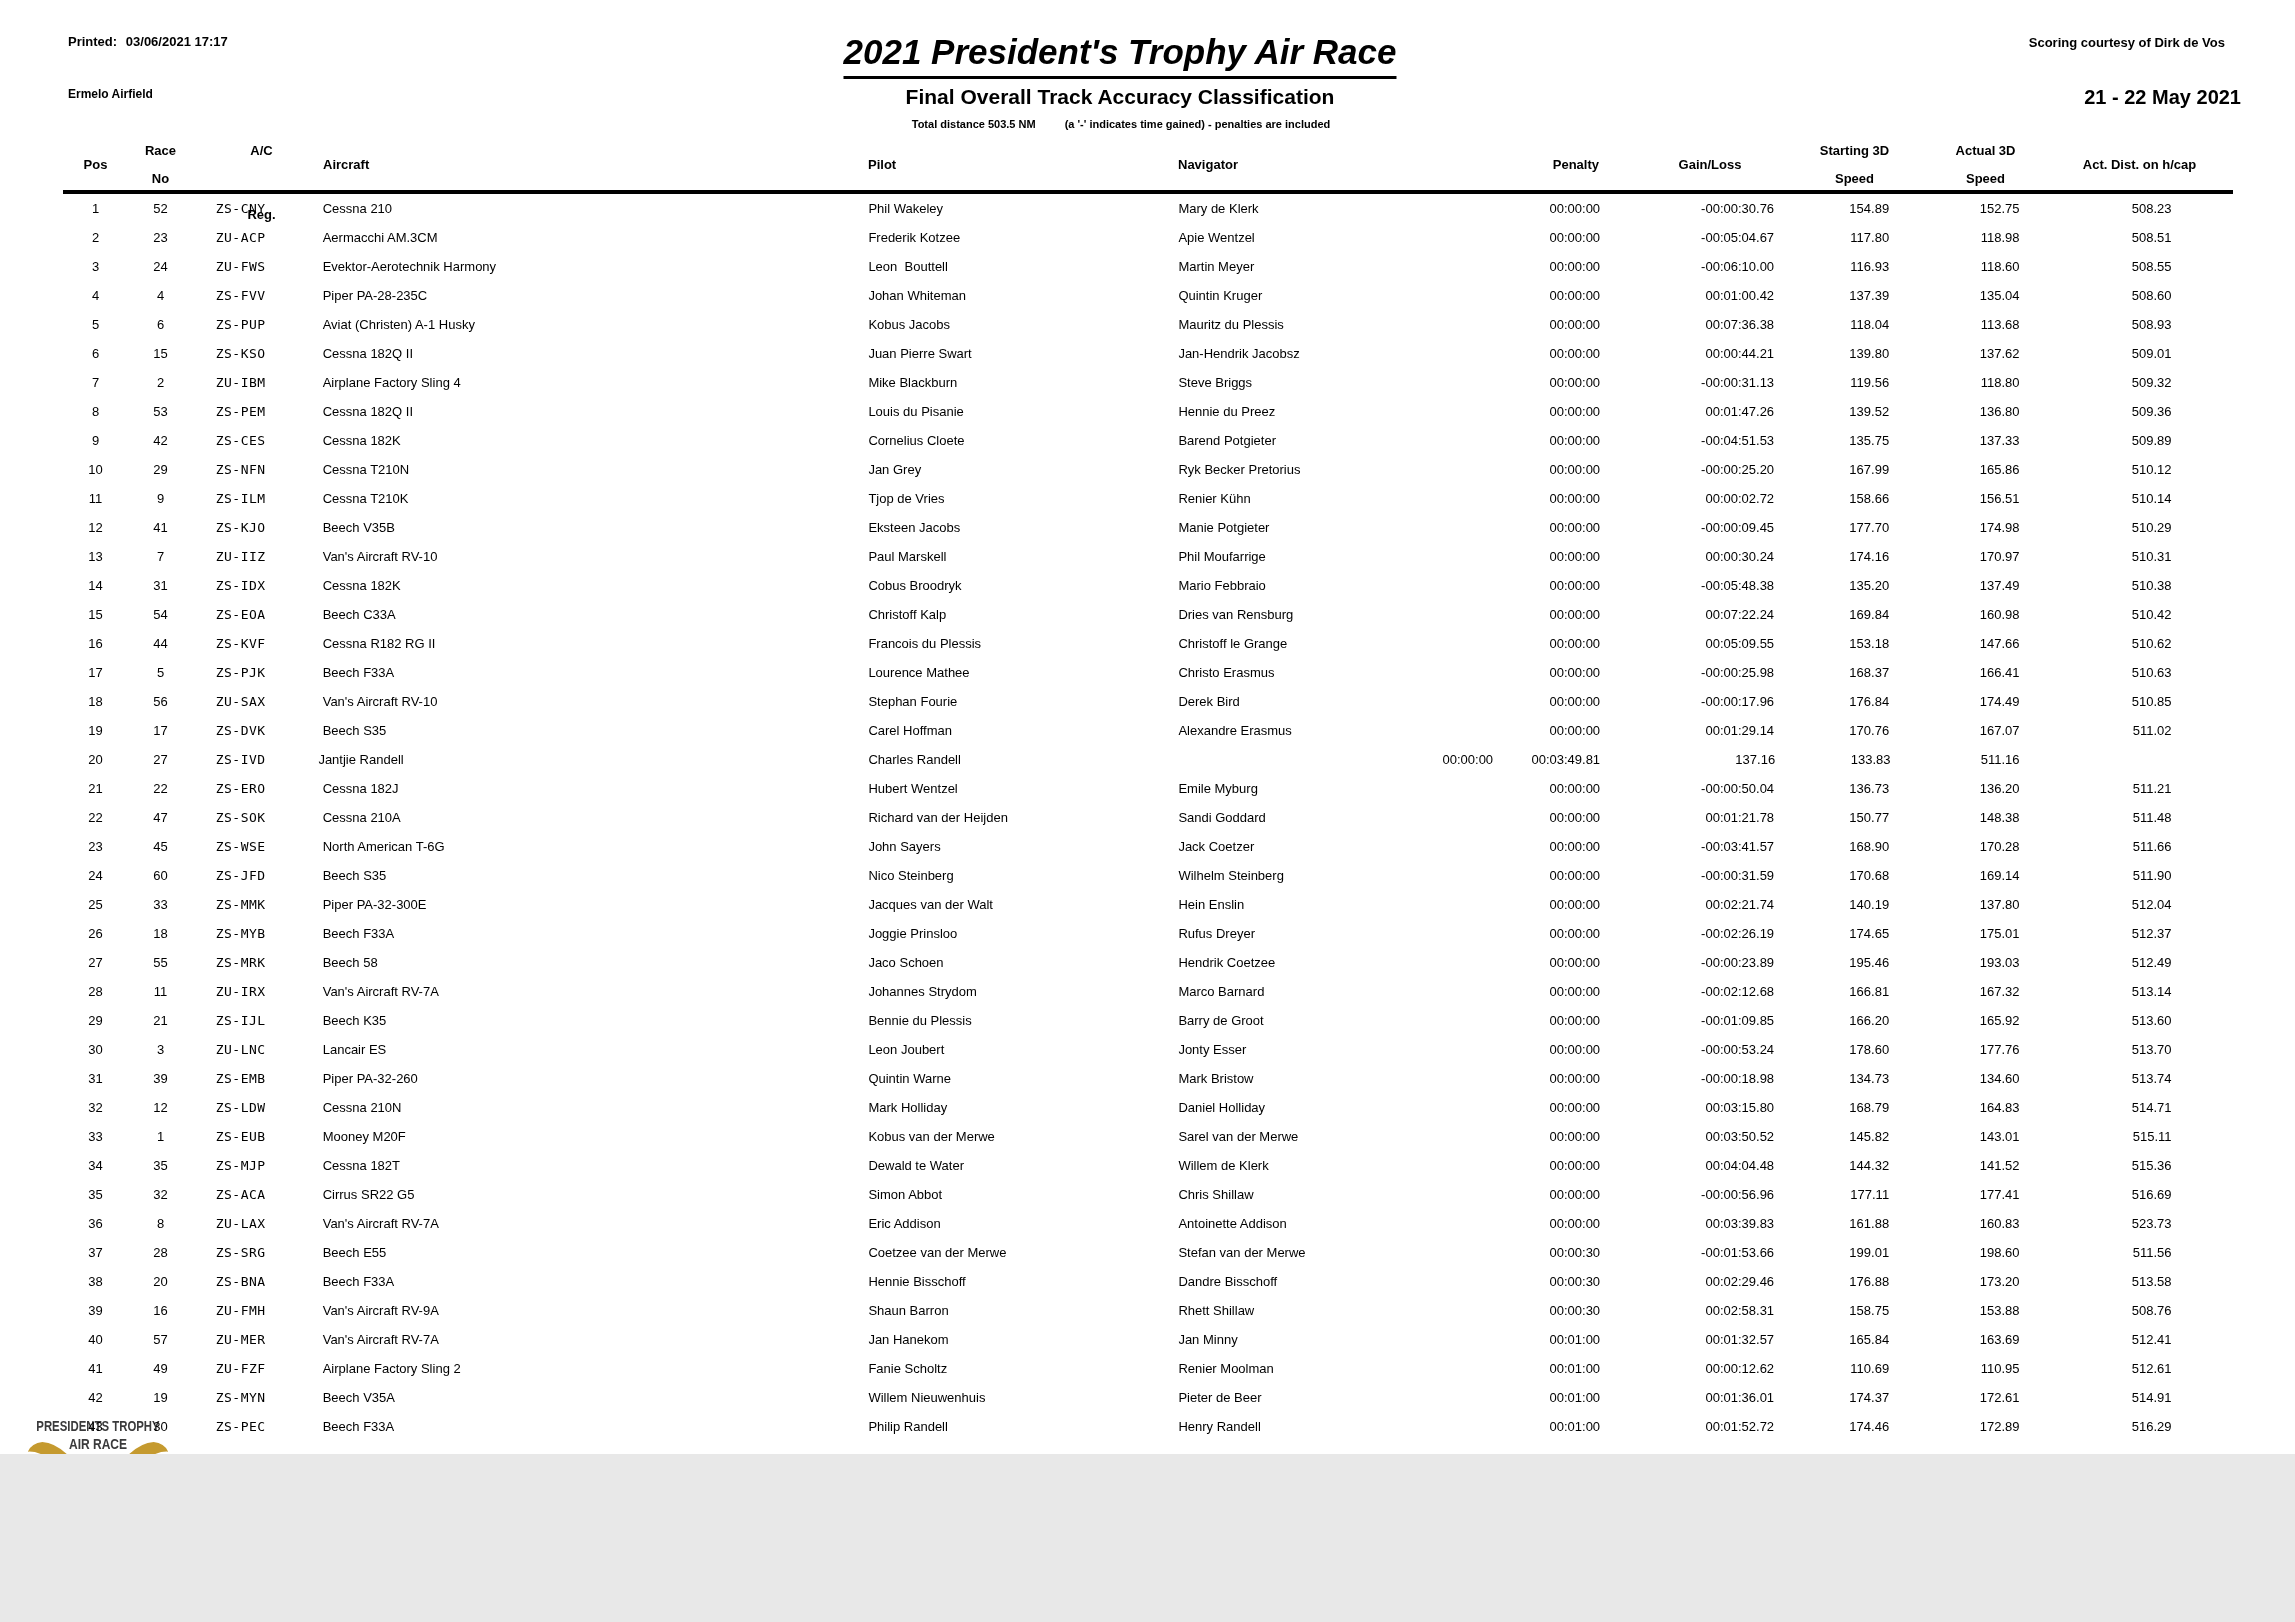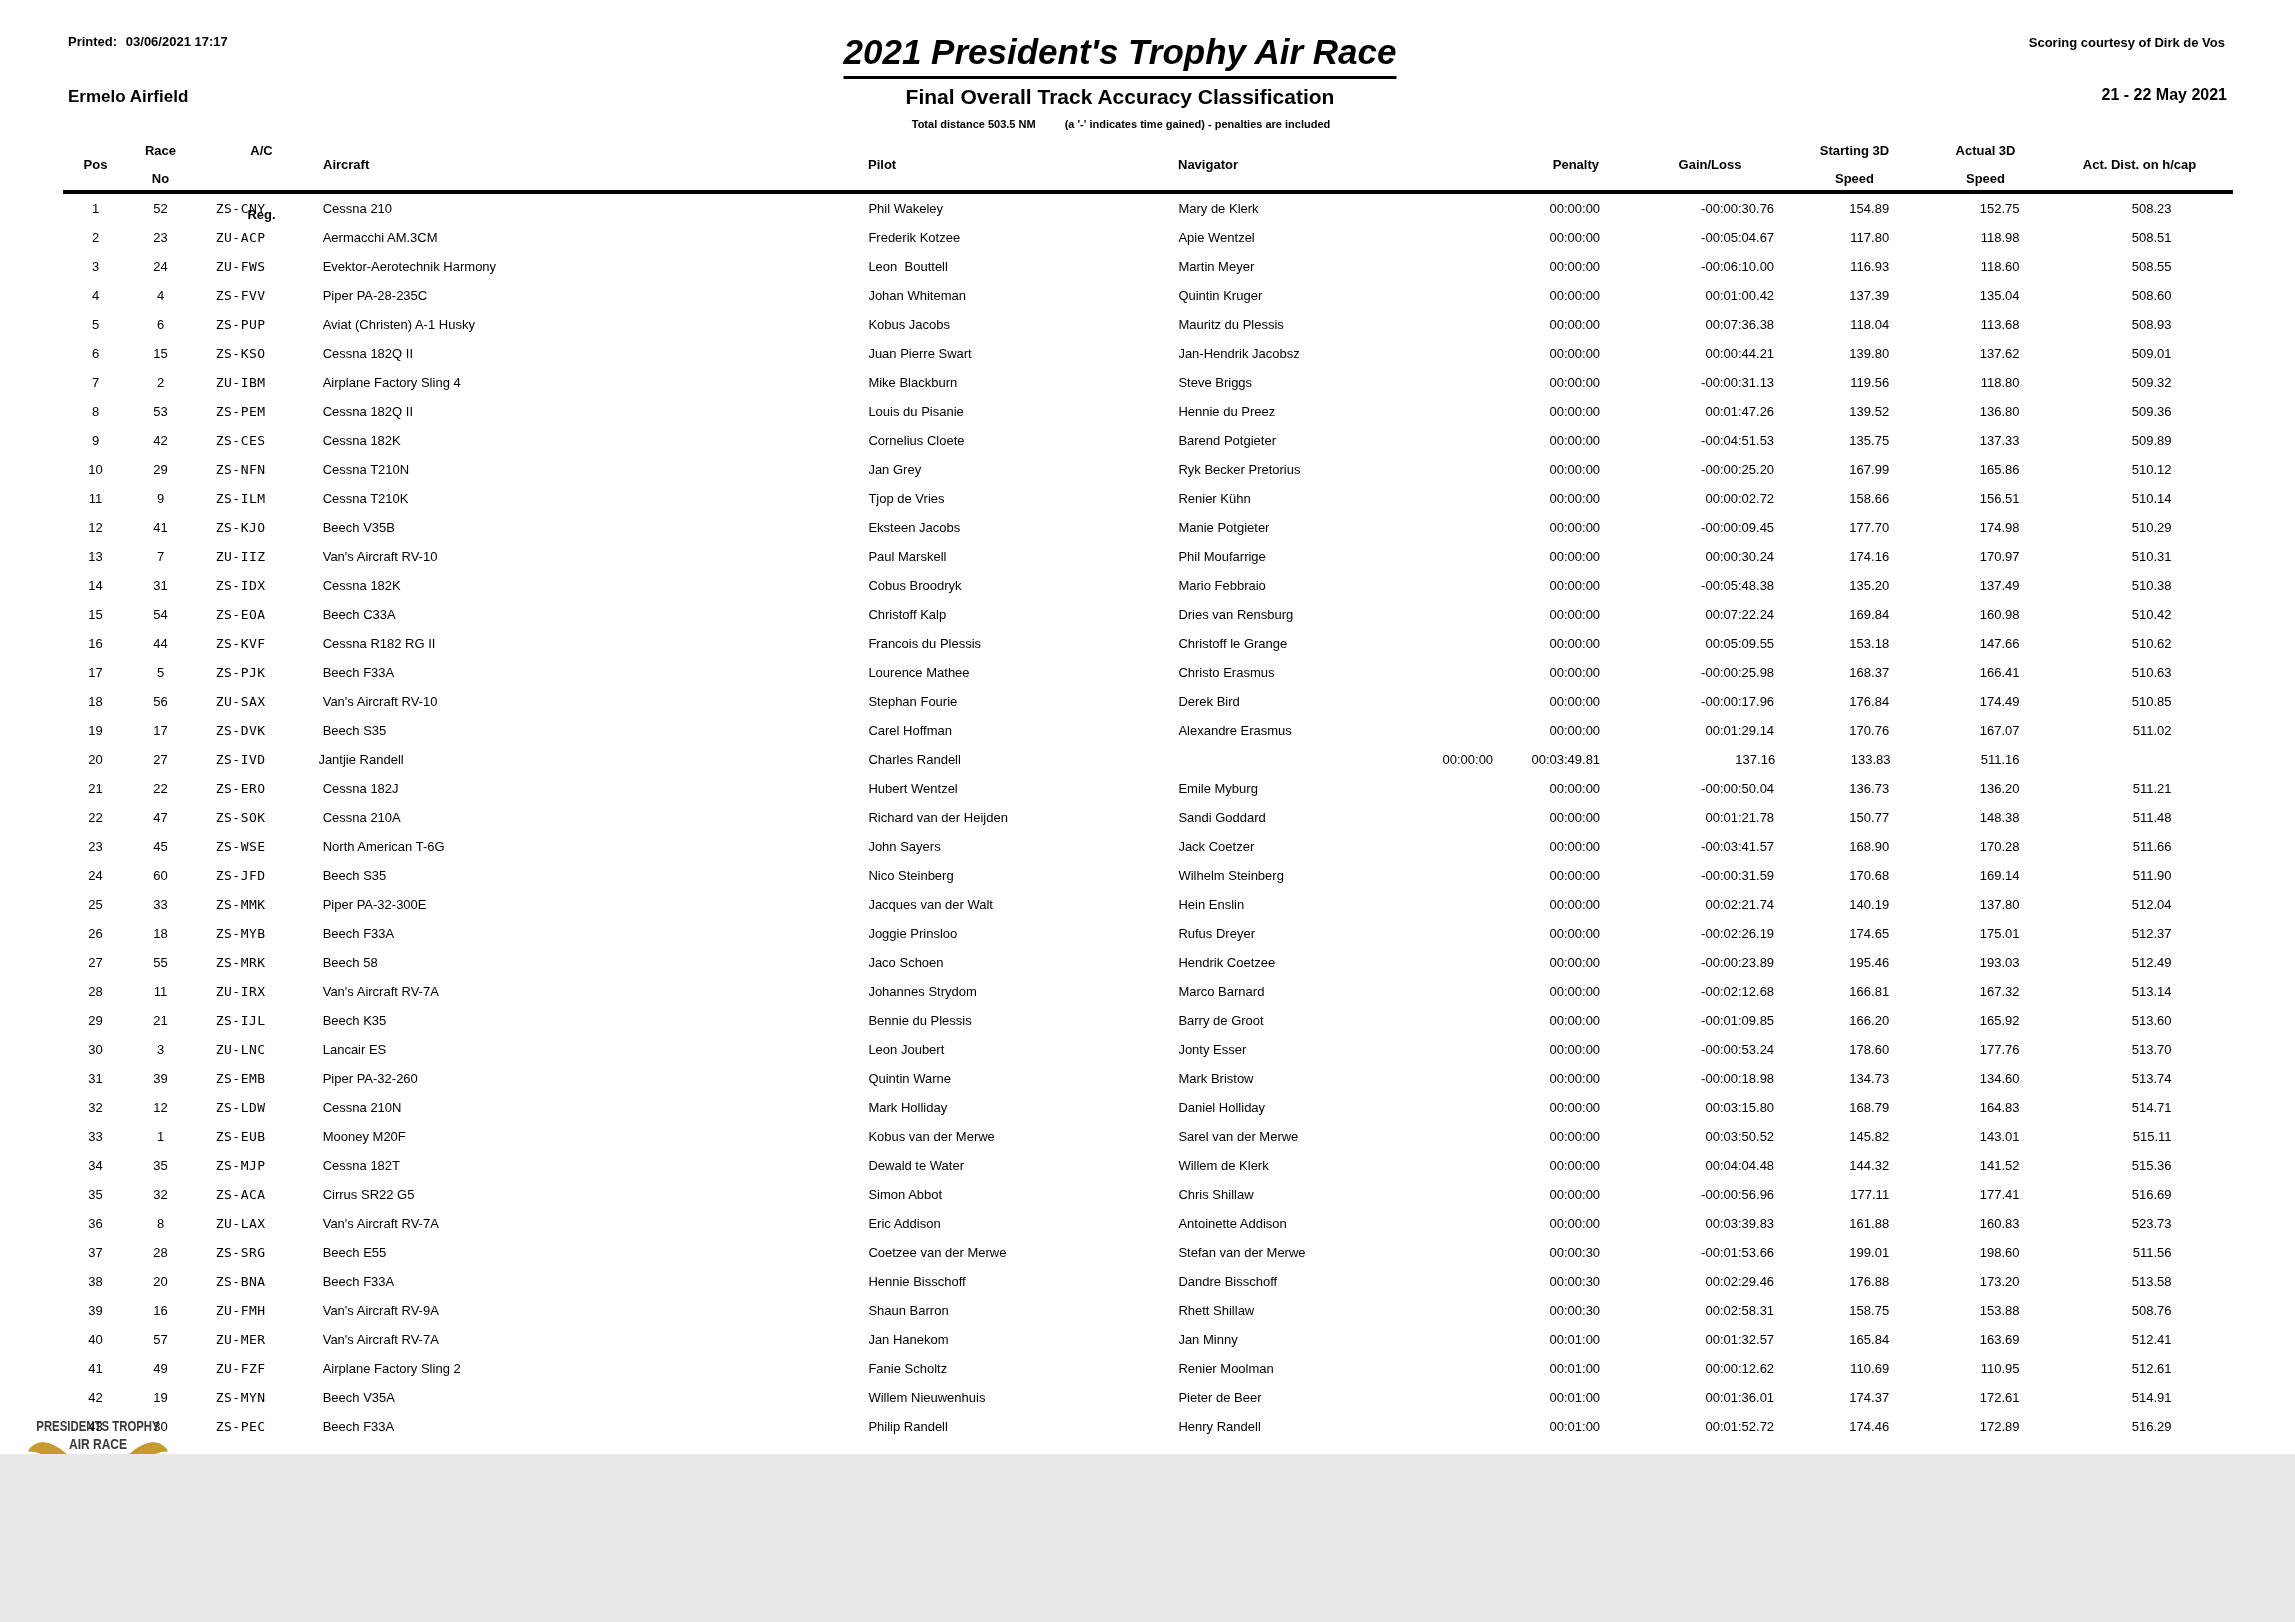--- a/index.html
+++ b/index.html
@@ -3,23 +3,23 @@
 <meta charset="utf-8">
 <style>
   html,body{margin:0;padding:0;background:#e8e8e8;}
   #page{position:relative;width:2295px;height:1454px;background:#ffffff;overflow:hidden;
         font-family:"Liberation Sans",sans-serif;color:#000;}
   .abs{position:absolute;}
   .b{font-weight:700;}
   
   .printed{top:34px;left:68px;font-size:13px;}
   .printed .val{margin-left:8.7px;}
-  .venue{top:87px;left:68px;font-size:17px;}
+  .venue{top:87px;left:68px;font-size:12px;}
   .scoring{top:35px;right:70px;font-size:13px;}
-  .dates{top:86px;right:68px;font-size:16px;}
+  .dates{top:86px;right:54px;font-size:20px;}
   
   .title{top:32px;left:1120px;transform:translateX(-50%);font-size:35px;font-style:italic;
          font-weight:700;border-bottom:3.4px solid #000;padding-bottom:3.9px;white-space:nowrap;}
   .subtitle{top:85px;left:1120px;transform:translateX(-50%);font-size:21px;white-space:nowrap;}
   .noteline{top:118px;left:1121px;transform:translateX(-50%);font-size:11px;white-space:nowrap;}
   .noteline .legend{margin-left:29px;}
   
   .th{position:absolute;font-size:13px;font-weight:700;line-height:16.5px;white-space:nowrap;}
   .th.center{text-align:center;}
   .th.right{text-align:right;}

